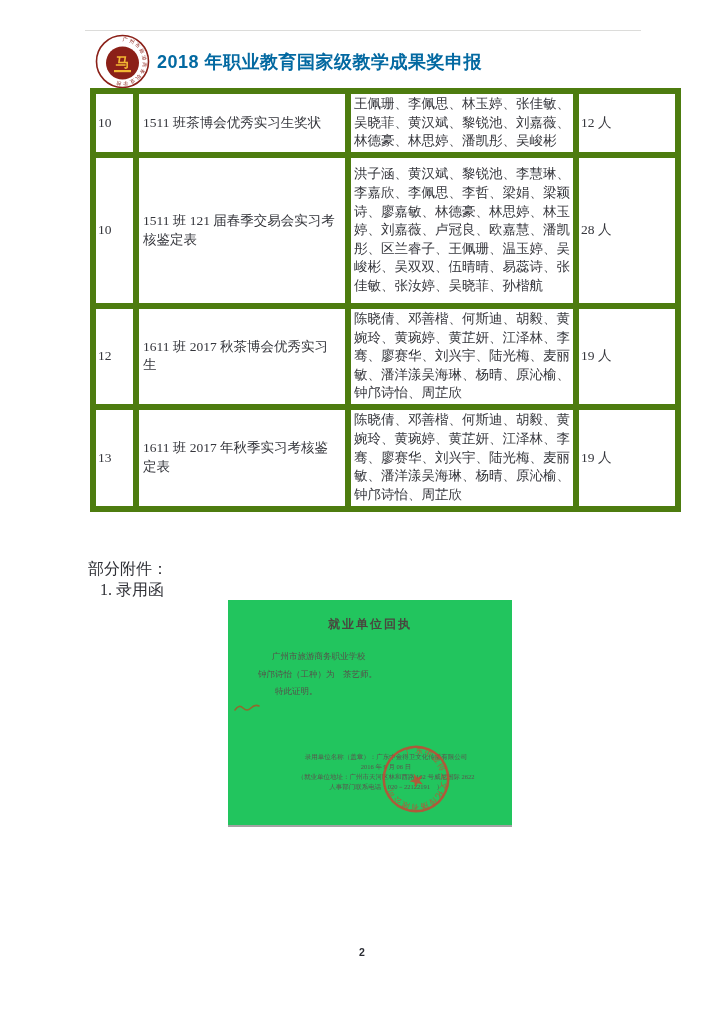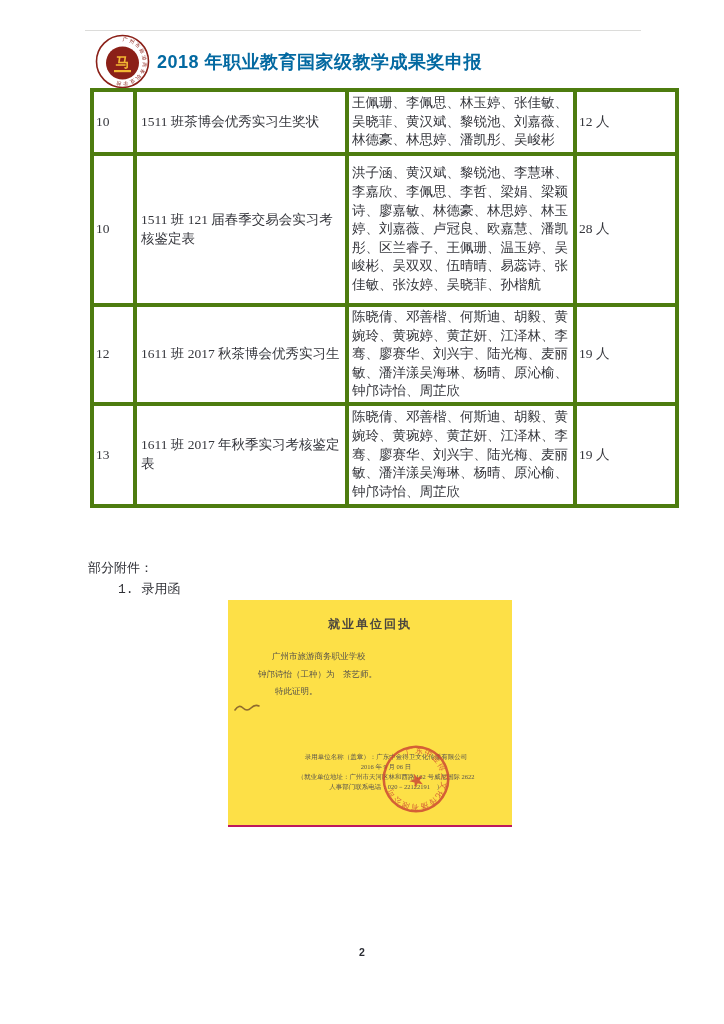--- a/index.html
+++ b/index.html
@@ -24,42 +24,42 @@
     white-space:nowrap;
   }
   
   .results-table{
     position:absolute;left:90px;top:88px;
     border-collapse:collapse;table-layout:fixed;
     width:585px;
     font-size:13.5px;color:#35363c;
   }
   .results-table td{
-    border:4px solid #4d7c0f;
+    border:6px solid #4d7c0f;
     vertical-align:middle;
     padding:1px 4px;
     line-height:18.6px;
     overflow:hidden;
   }
   .results-table tr.h1{height:64px;}
   .results-table tr.h2{height:151px;}
   .results-table tr.h3{height:44px;}
   .results-table tr.h4{height:96px;}
   .results-table tr.h5{height:102px;}
   td.c-no{padding-left:2px;}
   td.c-names{padding:1px 3px;}
   td.c-count{padding-left:2px;white-space:nowrap;}
   
-  .attachments{position:absolute;left:88px;top:558px;font-size:13px;line-height:21px;color:#2f3036;font-family:Liberation Mono, monospace;}
-  .attachments .item{margin-left:30px;}
+  .attachments{position:absolute;left:88px;top:558px;font-size:16px;line-height:21px;color:#2f3036;}
+  .attachments .item{margin-left:12px;}
   
   .receipt{
     position:absolute;left:228px;top:600px;width:284px;height:225px;
-    background:#fde047;
-    border-bottom:2px solid #be185d;
+    background:#22c55e;
+    border-bottom:2px solid #a3a3a3;
     color:#55504a;
   }
   .receipt-title{
     position:absolute;left:0;top:16px;width:100%;
     text-align:center;font-size:12px;font-weight:bold;
     letter-spacing:2px;color:#4a453f;
   }
   .receipt-body{
     position:absolute;left:30px;top:48px;width:240px;
     font-size:8.5px;line-height:17.5px;white-space:nowrap;

